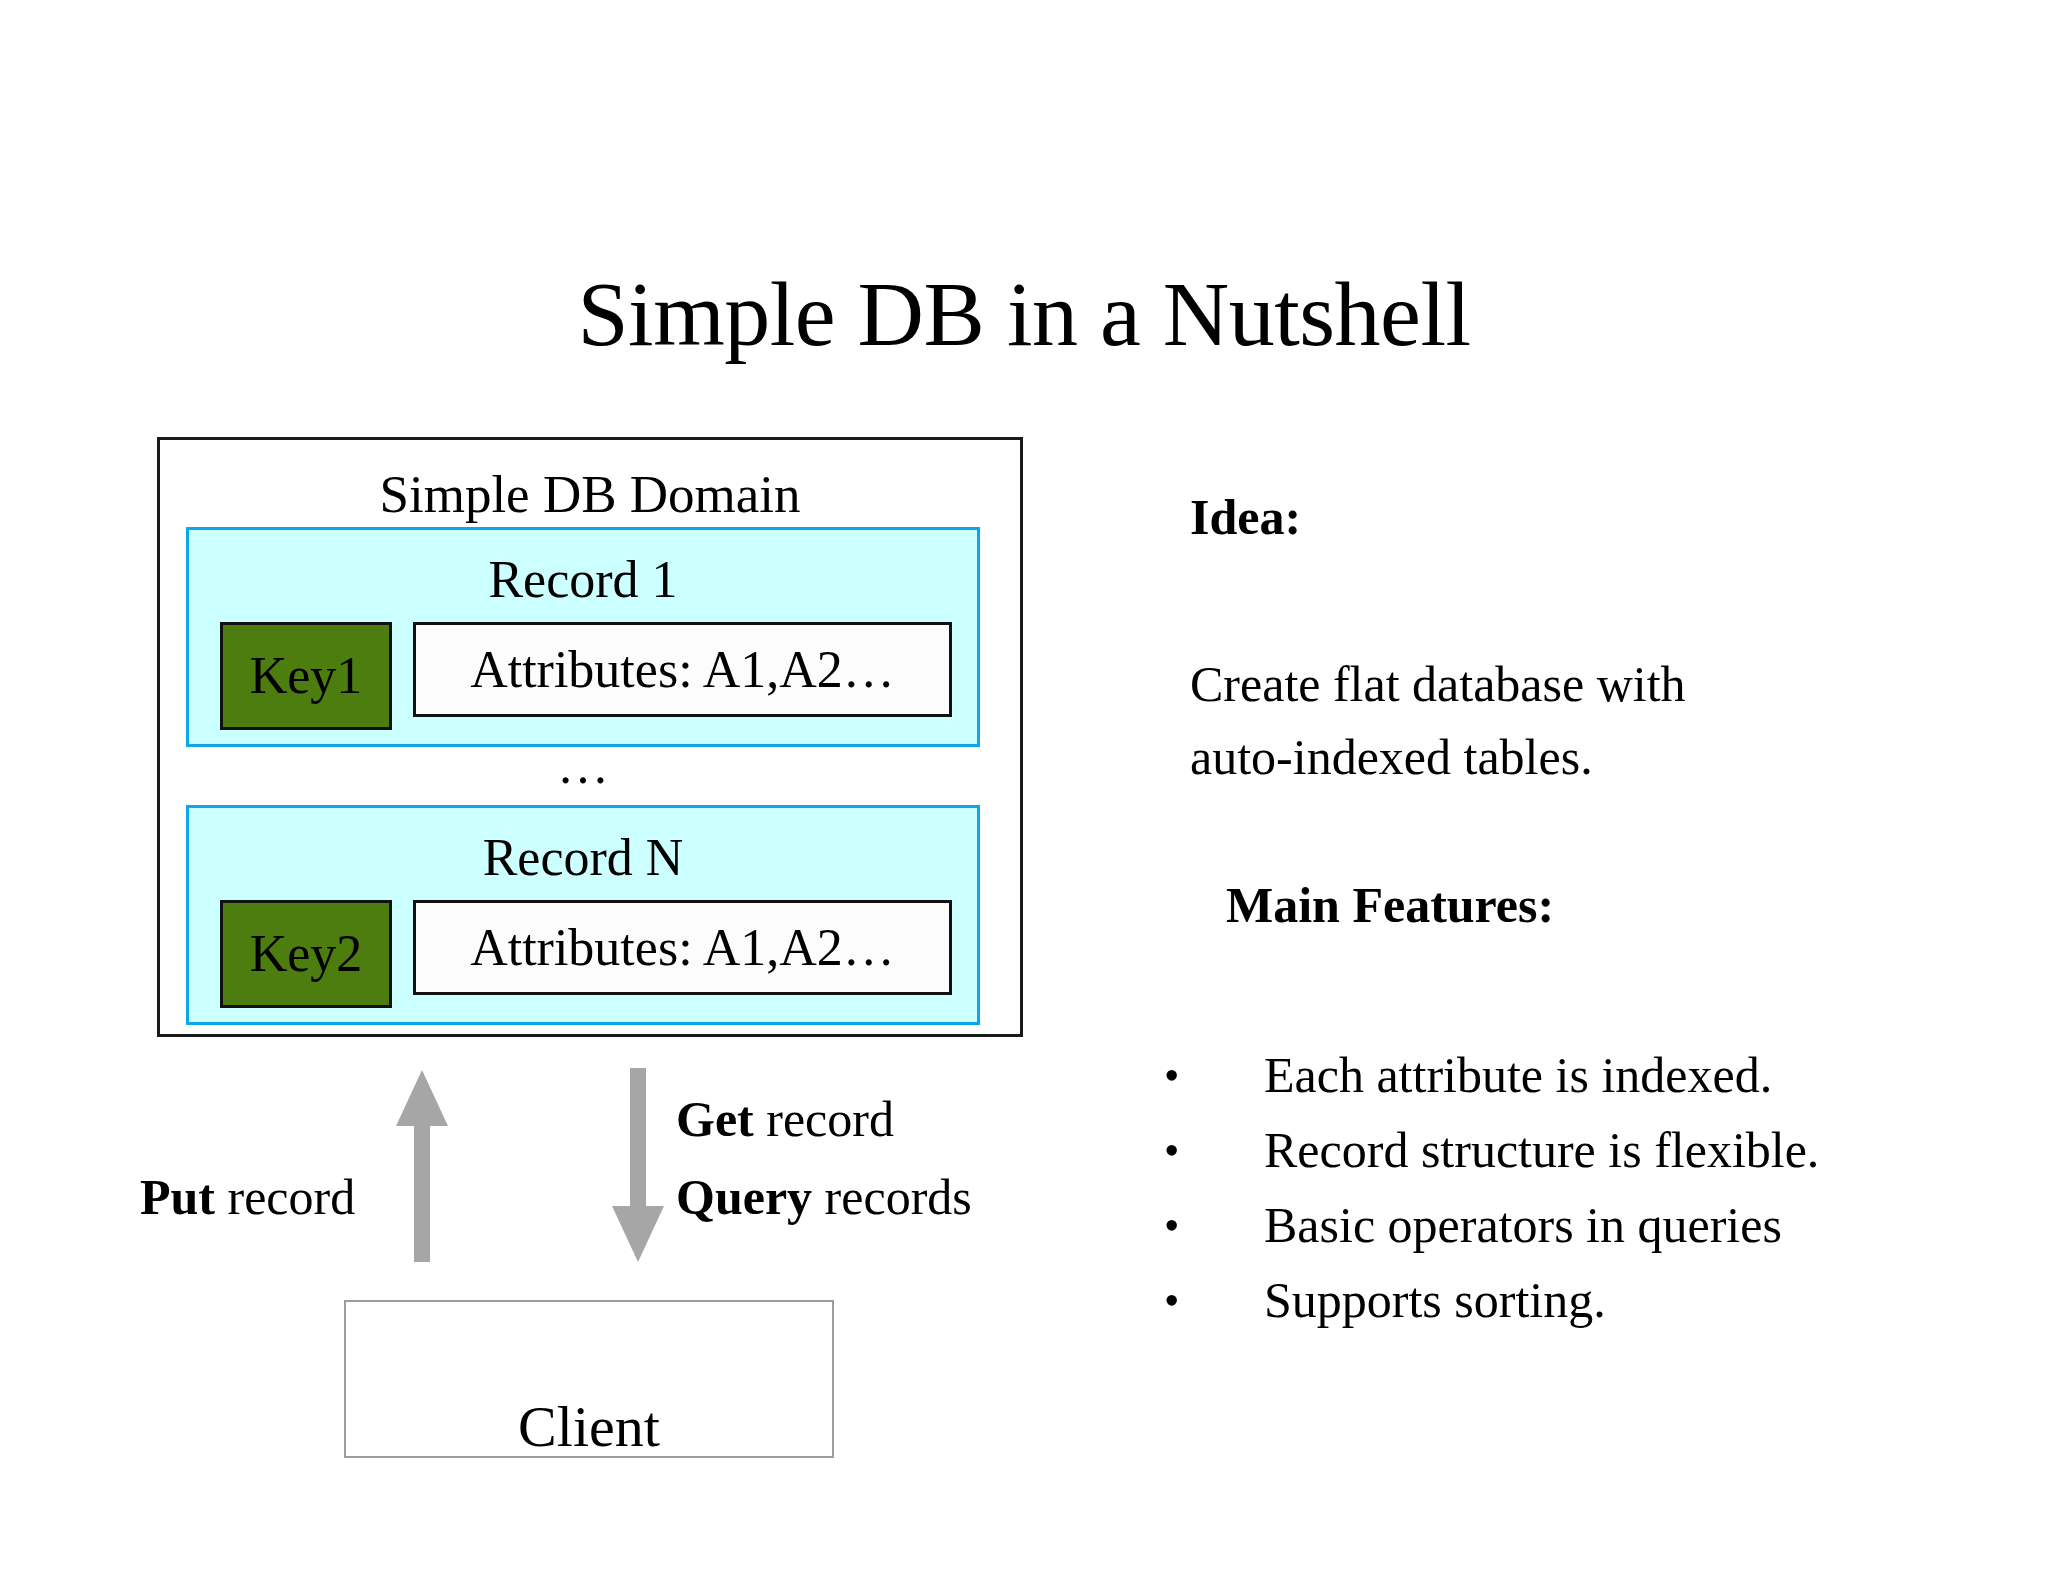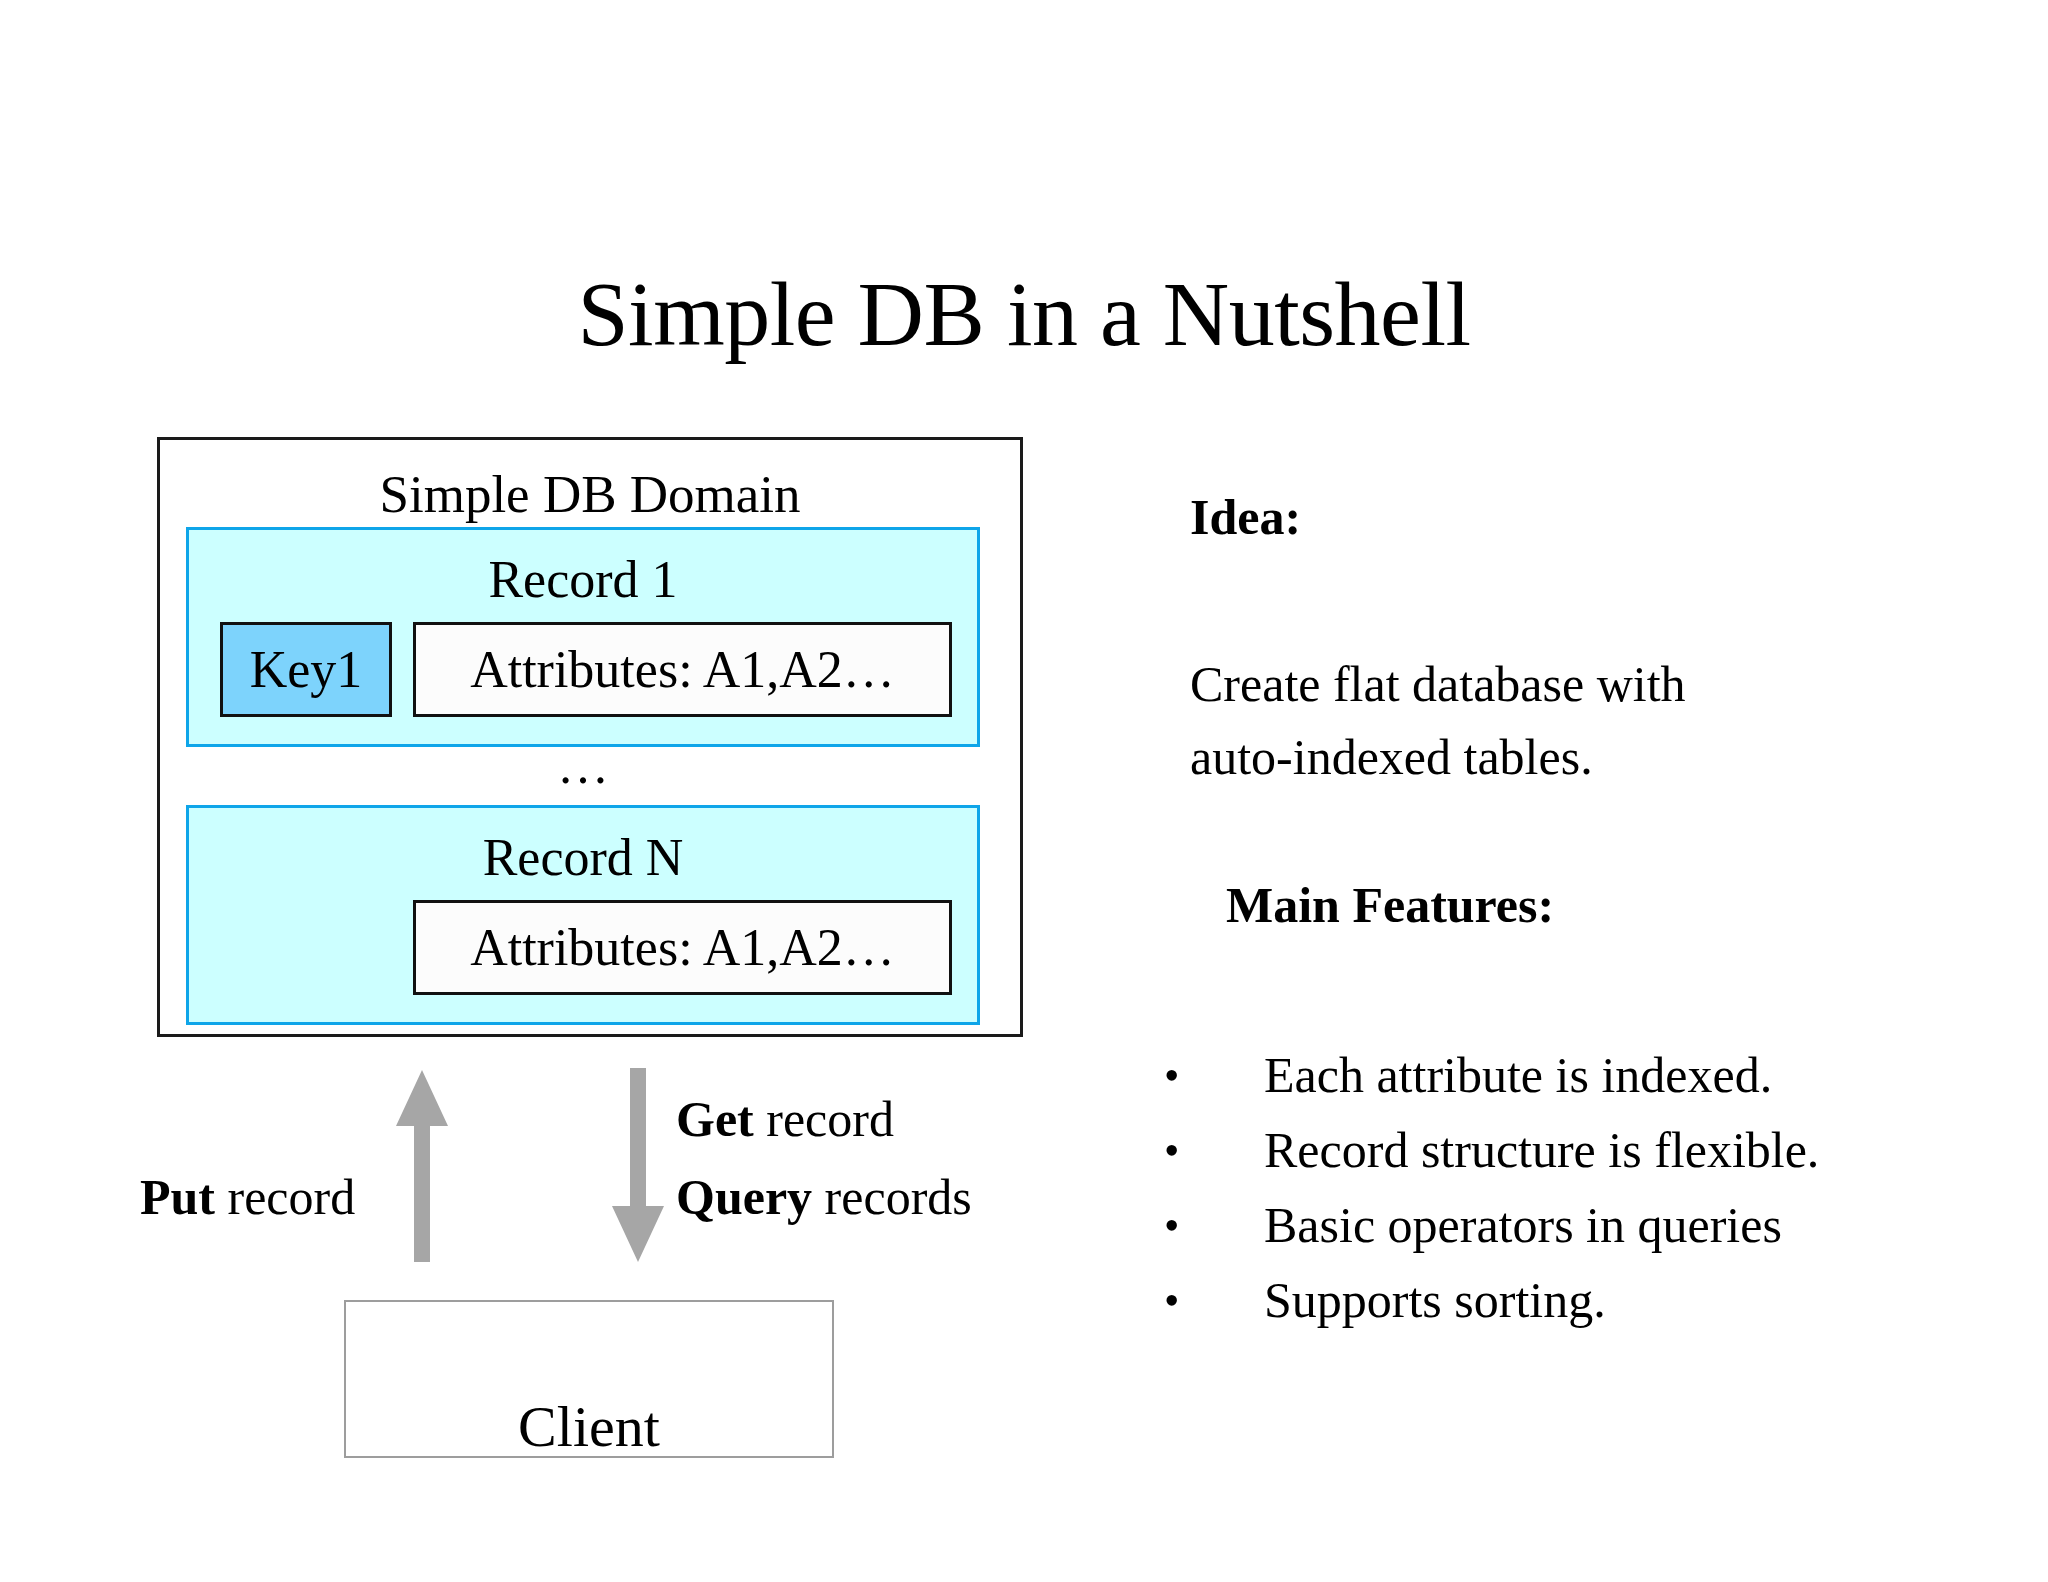--- a/index.html
+++ b/index.html
@@ -72,23 +72,23 @@
     font-size: 52px;
     line-height: 1.0;
     white-space: nowrap;
   }
 
   .key-box {
     position: absolute;
     left: 31px;
     top: 92px;
     width: 172px;
-    height: 95px;
+    height: 108px;
     border: 3px solid #111111;
-    background: #7dd3fc;
+    background: #4d7c0f;
     box-sizing: border-box;
     display: flex;
     align-items: center;
     justify-content: center;
   }
   .key-box span {
     font-size: 52px;
     line-height: 1.0;
     white-space: nowrap;
   }
@@ -248,20 +248,23 @@
   </div>
   <div class="attr-box">
     <span>Attributes: A1,A2…</span>
   </div>
 </div>
 
 <div id="records-ellipsis">…</div>
 
 <div class="record-box" id="record-2">
   <div class="record-title">Record N</div>
+  <div class="key-box">
+    <span>Key2</span>
+  </div>
   <div class="attr-box">
     <span>Attributes: A1,A2…</span>
   </div>
 </div>
 
 <svg class="arrow-svg" id="arrow-put" width="60" height="196" viewBox="0 0 60 196">
   <polygon points="30,2 56,58 38,58 38,194 22,194 22,58 4,58" fill="#a6a6a6"></polygon>
 </svg>
 
 <svg class="arrow-svg" id="arrow-get" width="60" height="198" viewBox="0 0 60 198">

